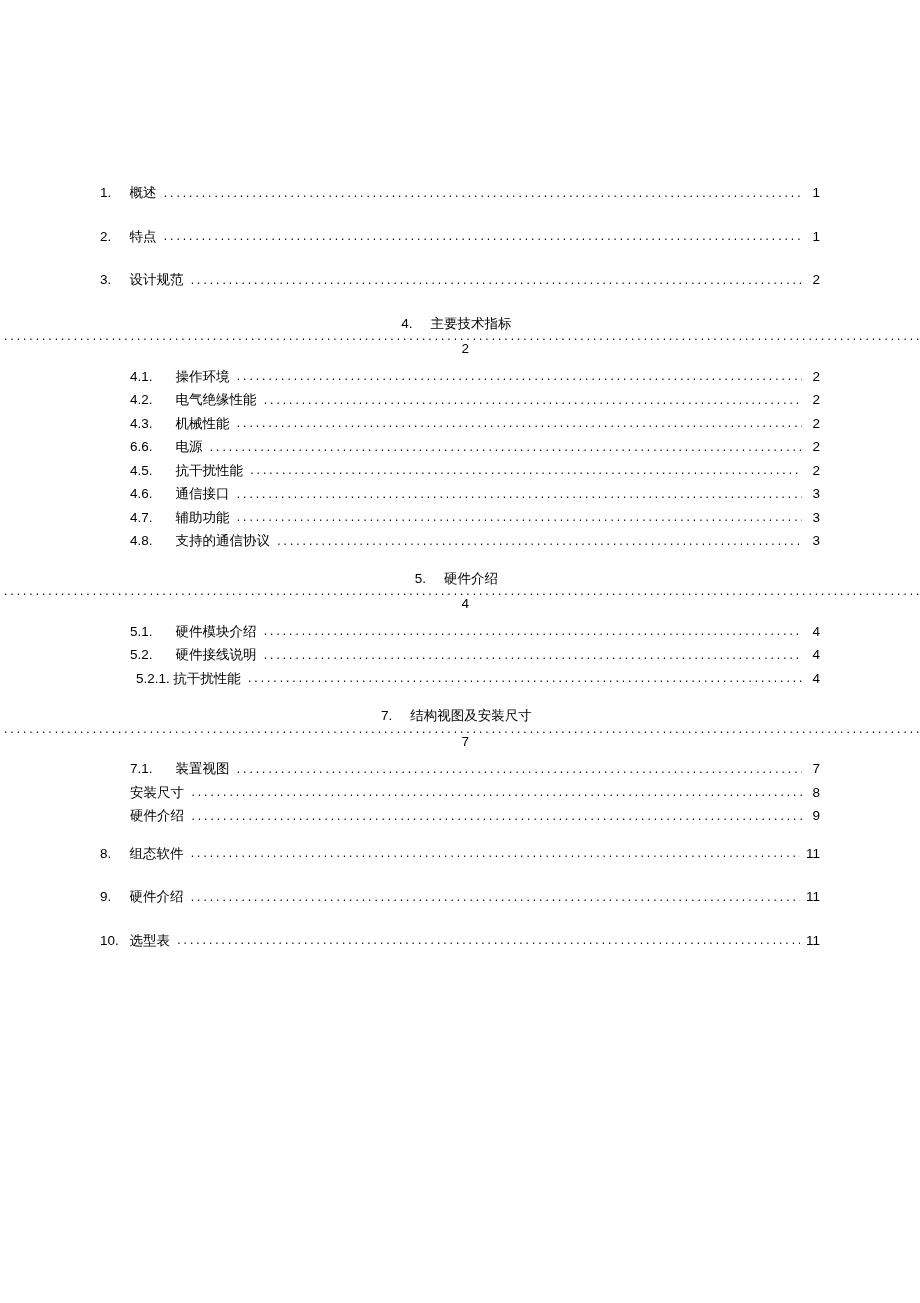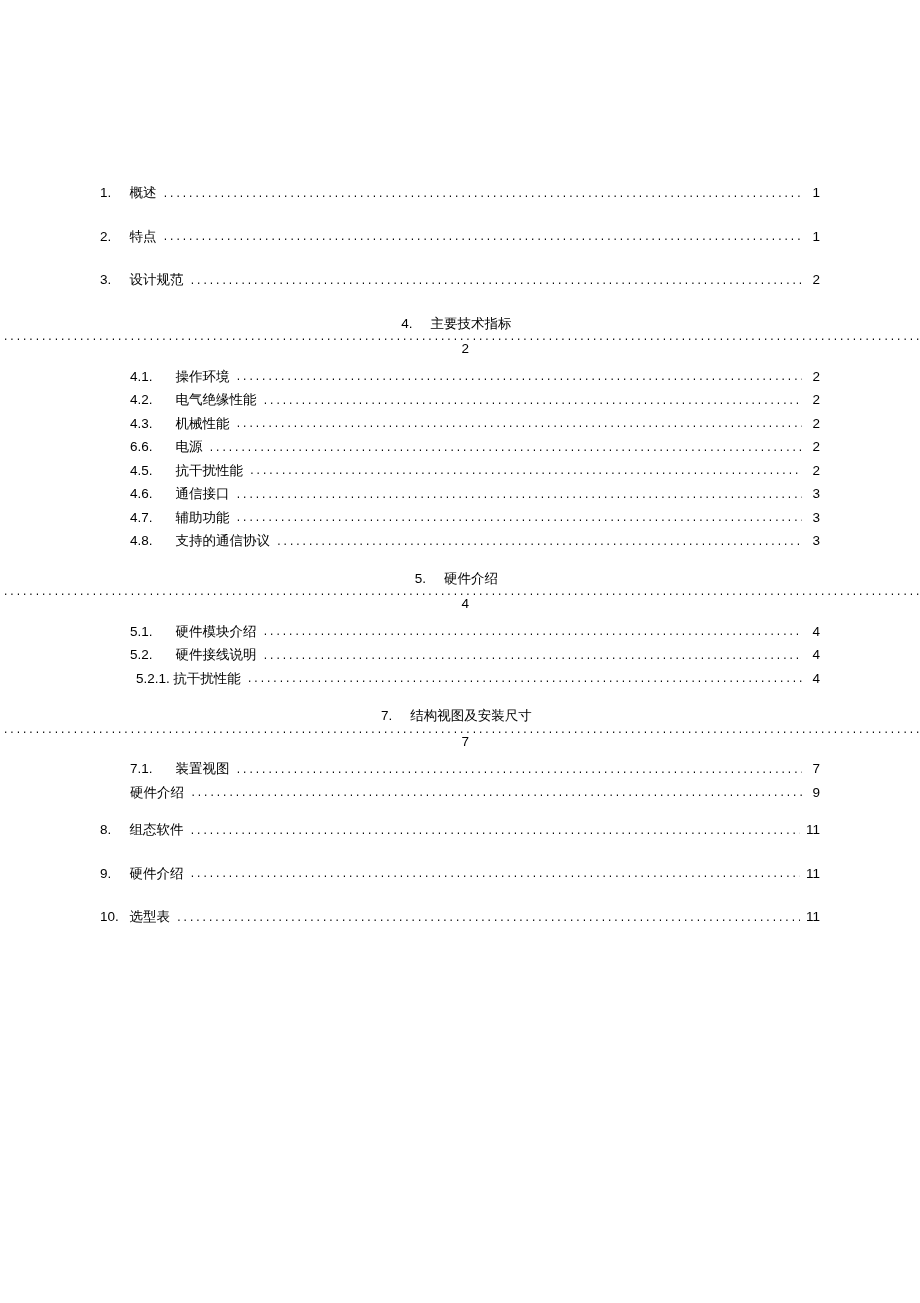--- a/index.html
+++ b/index.html
@@ -161,20 +161,25 @@
       <span class="toc-label"><span class="num l1-num">7.</span> <span>结构视图及安装尺寸</span>&nbsp;</span>
       <span class="toc-leader"></span>
       <span class="toc-page">7</span>
     </div>
     <div class="toc-entry level-2">
       <span class="toc-label"><span class="num l2-num">7.1.</span> <span>装置视图</span>&nbsp;</span>
       <span class="toc-leader"></span>
       <span class="toc-page">7</span>
     </div>
     <div class="toc-entry level-2">
+      <span class="toc-label"><span>安装尺寸</span>&nbsp;</span>
+      <span class="toc-leader"></span>
+      <span class="toc-page">8</span>
+    </div>
+    <div class="toc-entry level-2">
       <span class="toc-label"><span>硬件介绍</span>&nbsp;</span>
       <span class="toc-leader"></span>
       <span class="toc-page">9</span>
     </div>
     <div class="group-gap"></div>
     <div class="toc-entry level-1">
       <span class="toc-label"><span class="num l1-num">8.</span> <span>组态软件</span>&nbsp;</span>
       <span class="toc-leader"></span>
       <span class="toc-page">11</span>
     </div>

